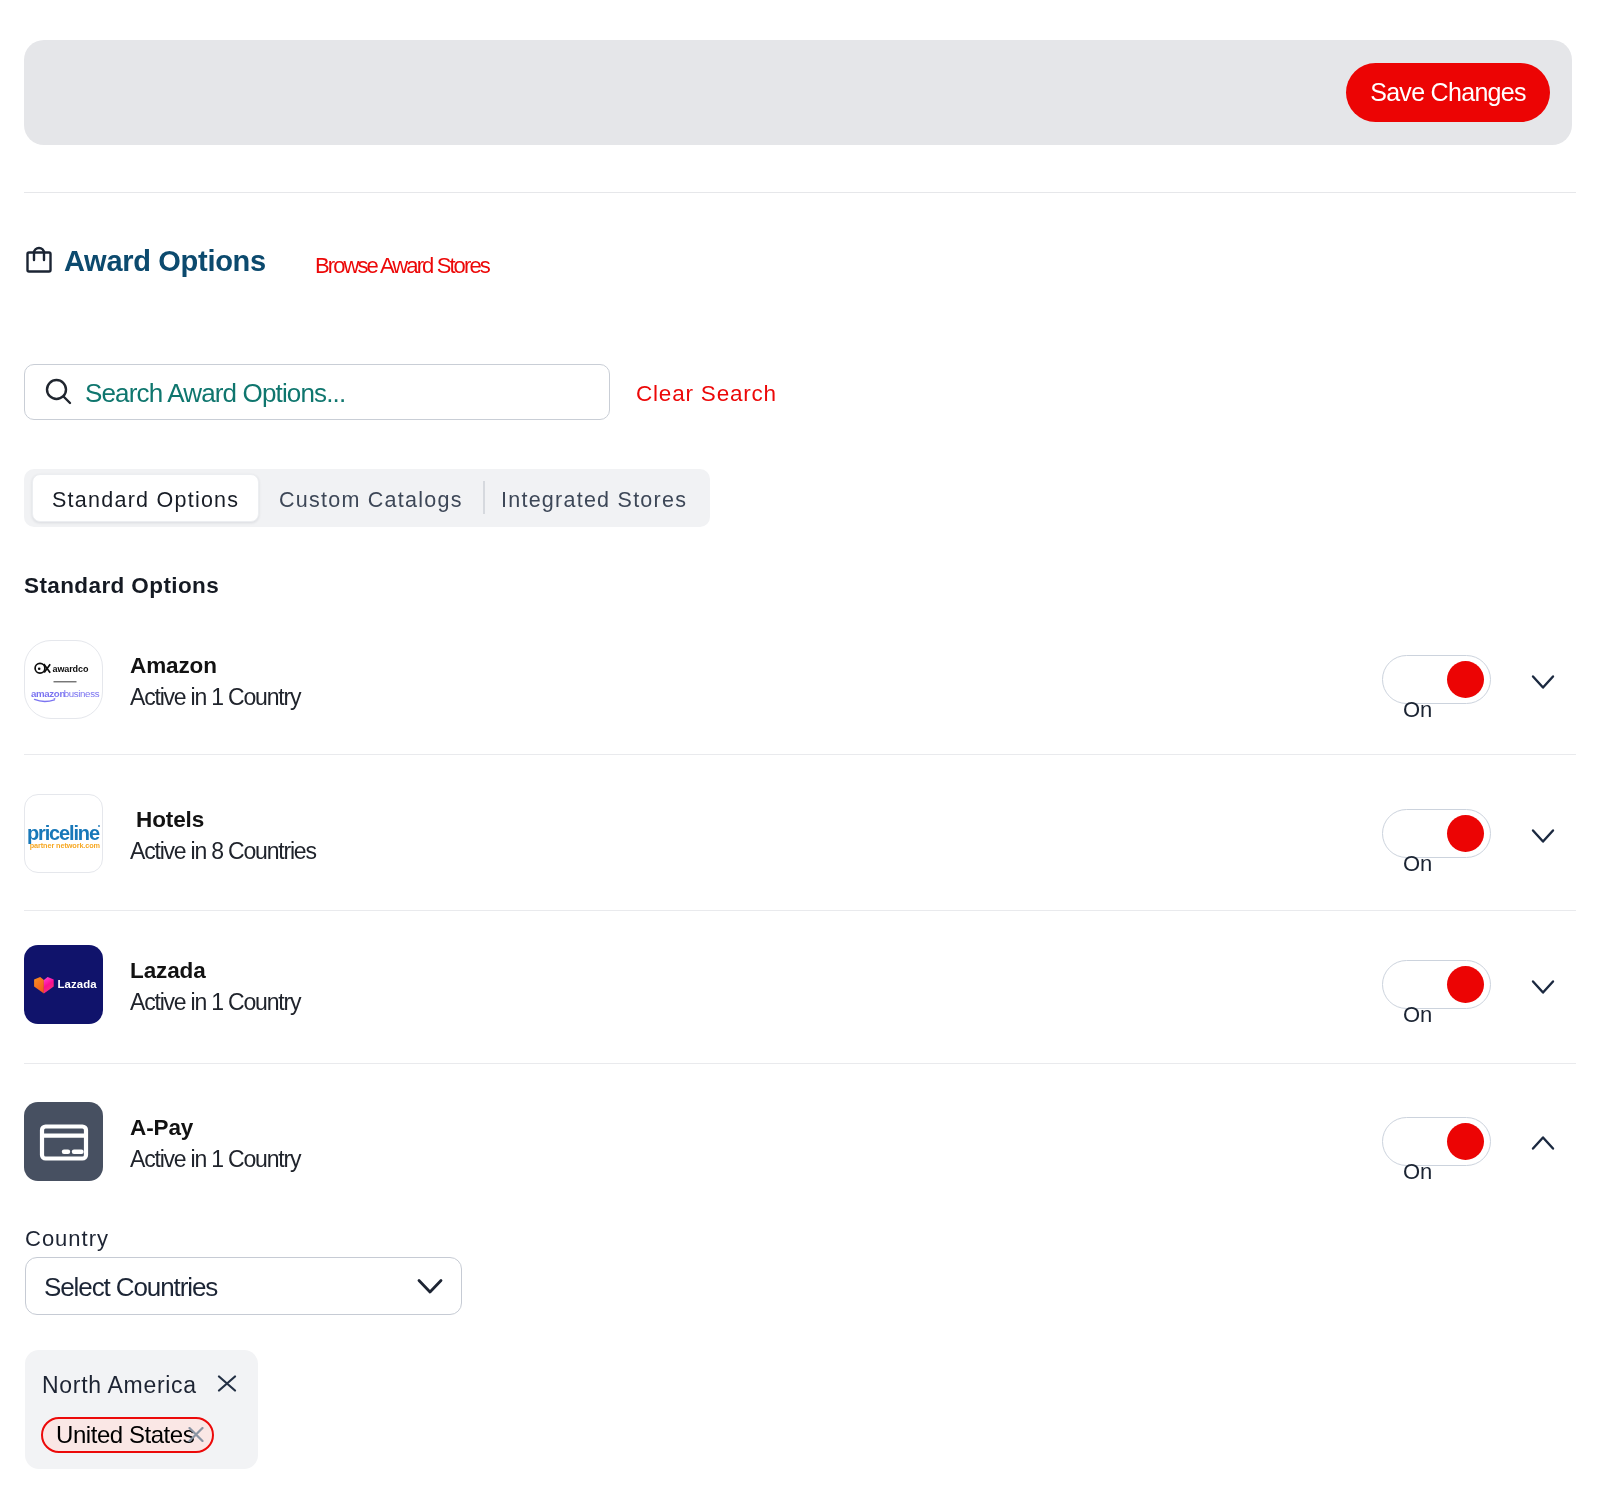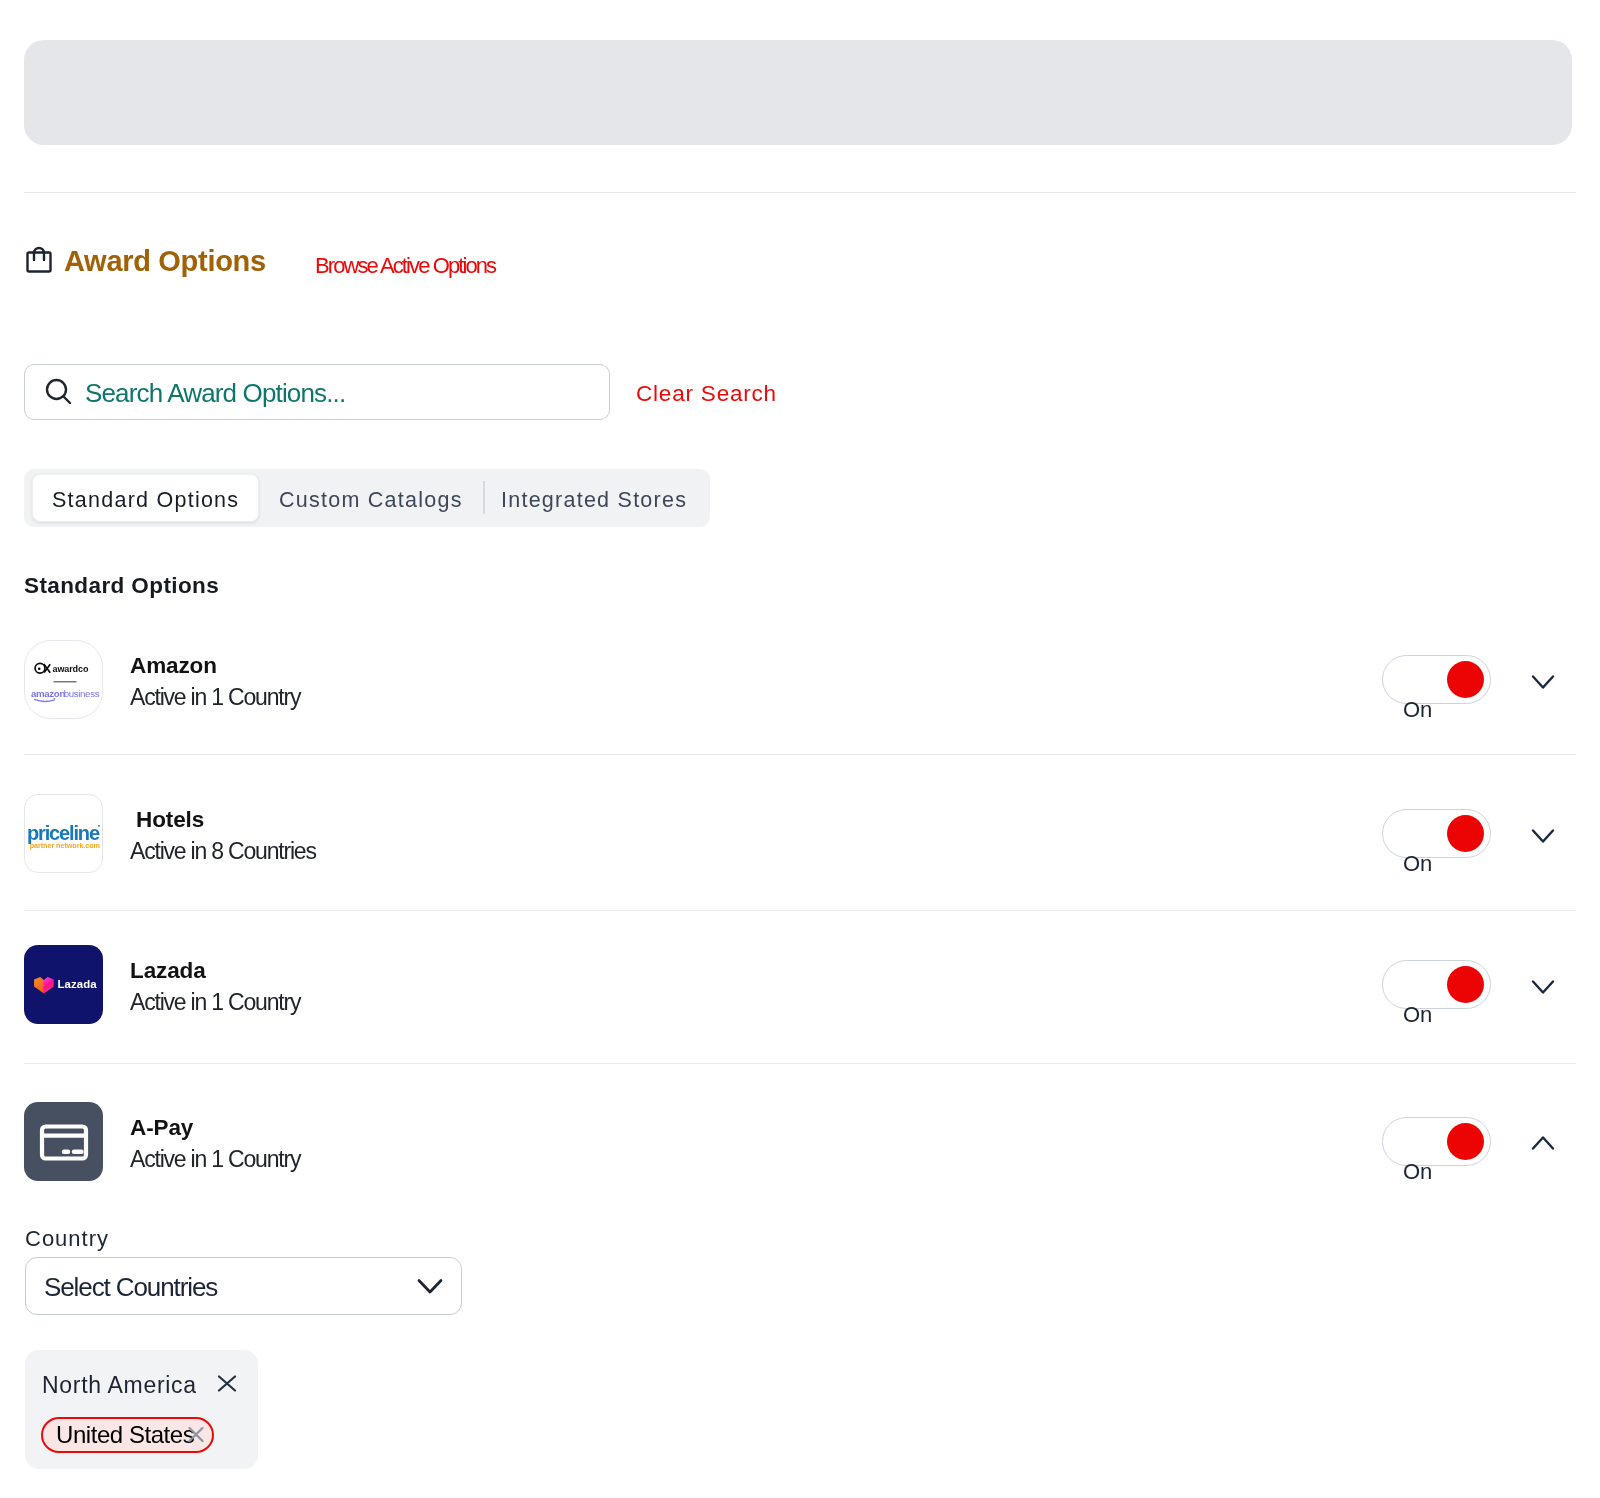--- a/index.html
+++ b/index.html
@@ -2,21 +2,21 @@
 <html><head>
 <meta charset="utf-8">
 <style>
   * { margin:0; padding:0; box-sizing:border-box; }
   html,body { width:1600px; height:1498px; background:#fff; font-family:"Liberation Sans", sans-serif; }
   .page { position:relative; width:1600px; height:1498px; overflow:hidden; }
   .abs { position:absolute; }
   .topbar { left:24px; top:40px; width:1548px; height:105px; background:#e5e6e9; border-radius:20px; }
   .savebtn { left:1346px; top:63px; width:204px; height:59px; border-radius:30px; background:#ec0404; color:#fff; font-size:25px; letter-spacing:-0.7px; display:flex; align-items:center; justify-content:center; }
   .divider1 { left:24px; top:192px; width:1552px; height:1px; background:#e6e7ea; }
-  .h1 { left:64px; top:247px; font-size:29px; font-weight:700; color:#a16207; line-height:1; letter-spacing:-0.3px; }
+  .h1 { left:64px; top:247px; font-size:29px; font-weight:700; color:#0c4a6e; line-height:1; letter-spacing:-0.3px; }
   .browse { left:315px; top:255px; font-size:22px; color:#ec0808; line-height:1; letter-spacing:-1.9px; }
   .subtitle { left:23px; top:292px; font-size:23.5px; color:#3a4353; line-height:1; letter-spacing:-1.1px; }
   .searchbox { left:24px; top:364px; width:586px; height:56px; border:1.5px solid #c9ced6; border-radius:10px; background:#fff; }
   .placeholder { left:85px; top:380px; font-size:26px; color:#0f766e; line-height:1; letter-spacing:-0.85px; }
   .clear { left:636px; top:383px; font-size:22.5px; color:#ec0808; line-height:1; letter-spacing:0.8px; }
   .tabs { left:24px; top:469px; width:686px; height:58px; background:#f1f2f4; border-radius:10px; }
   .activetab { left:32px; top:474px; width:227px; height:48px; background:#fff; border:1px solid #eceef1; border-radius:8px; box-shadow:0 1px 3px rgba(20,30,50,0.10); }
   .tablabel { font-size:21.5px; line-height:1; letter-spacing:1.25px; }
   .tl1 { left:52px; top:490px; color:#181d26; }
   .tl2 { left:279px; top:490px; color:#3d4757; }
@@ -37,28 +37,29 @@
   .nacard { left:25px; top:1350px; width:233px; height:119px; background:#f2f3f5; border-radius:14px; }
   .natext { left:42px; top:1374px; font-size:23px; color:#1d2433; line-height:1; letter-spacing:0.7px; }
   .chip { left:41px; top:1417px; width:173px; height:36px; background:#fae7e5; border:2px solid #ec0909; border-radius:18px; }
   .chiptext { left:56px; top:1423px; font-size:24px; color:#000000; line-height:1; letter-spacing:-0.45px; }
 </style>
 </head>
 <body>
 <div class="page">
 
   <div class="abs topbar"></div>
+  <div class="abs savebtn">Save Changes</div>
   <div class="abs divider1"></div>
 
   <svg class="abs" style="left:26px; top:245px;" width="26" height="28" viewBox="0 0 26 28" fill="none">
     <rect x="1.5" y="7.5" width="23" height="19" rx="1.5" stroke="#1b2433" stroke-width="2.4"></rect>
     <path d="M8 15 V8 a5 5 0 0 1 10 0 V15" stroke="#1b2433" stroke-width="2.4" fill="none" stroke-linecap="round"></path>
   </svg>
   <div class="abs h1">Award Options</div>
-  <div class="abs browse">Browse Active Options</div>
+  <div class="abs browse">Browse Award Stores</div>
 
   <div class="abs searchbox"></div>
   <svg class="abs" style="left:45px; top:378px;" width="27" height="27" viewBox="0 0 27 27" fill="none">
     <circle cx="11.5" cy="11.5" r="9.5" stroke="#20262f" stroke-width="2.4"></circle>
     <line x1="18.5" y1="18.5" x2="25" y2="25" stroke="#20262f" stroke-width="2.4" stroke-linecap="round"></line>
   </svg>
   <div class="abs placeholder">Search Award Options...</div>
   <div class="abs clear">Clear Search</div>
 
   <div class="abs tabs"></div>

